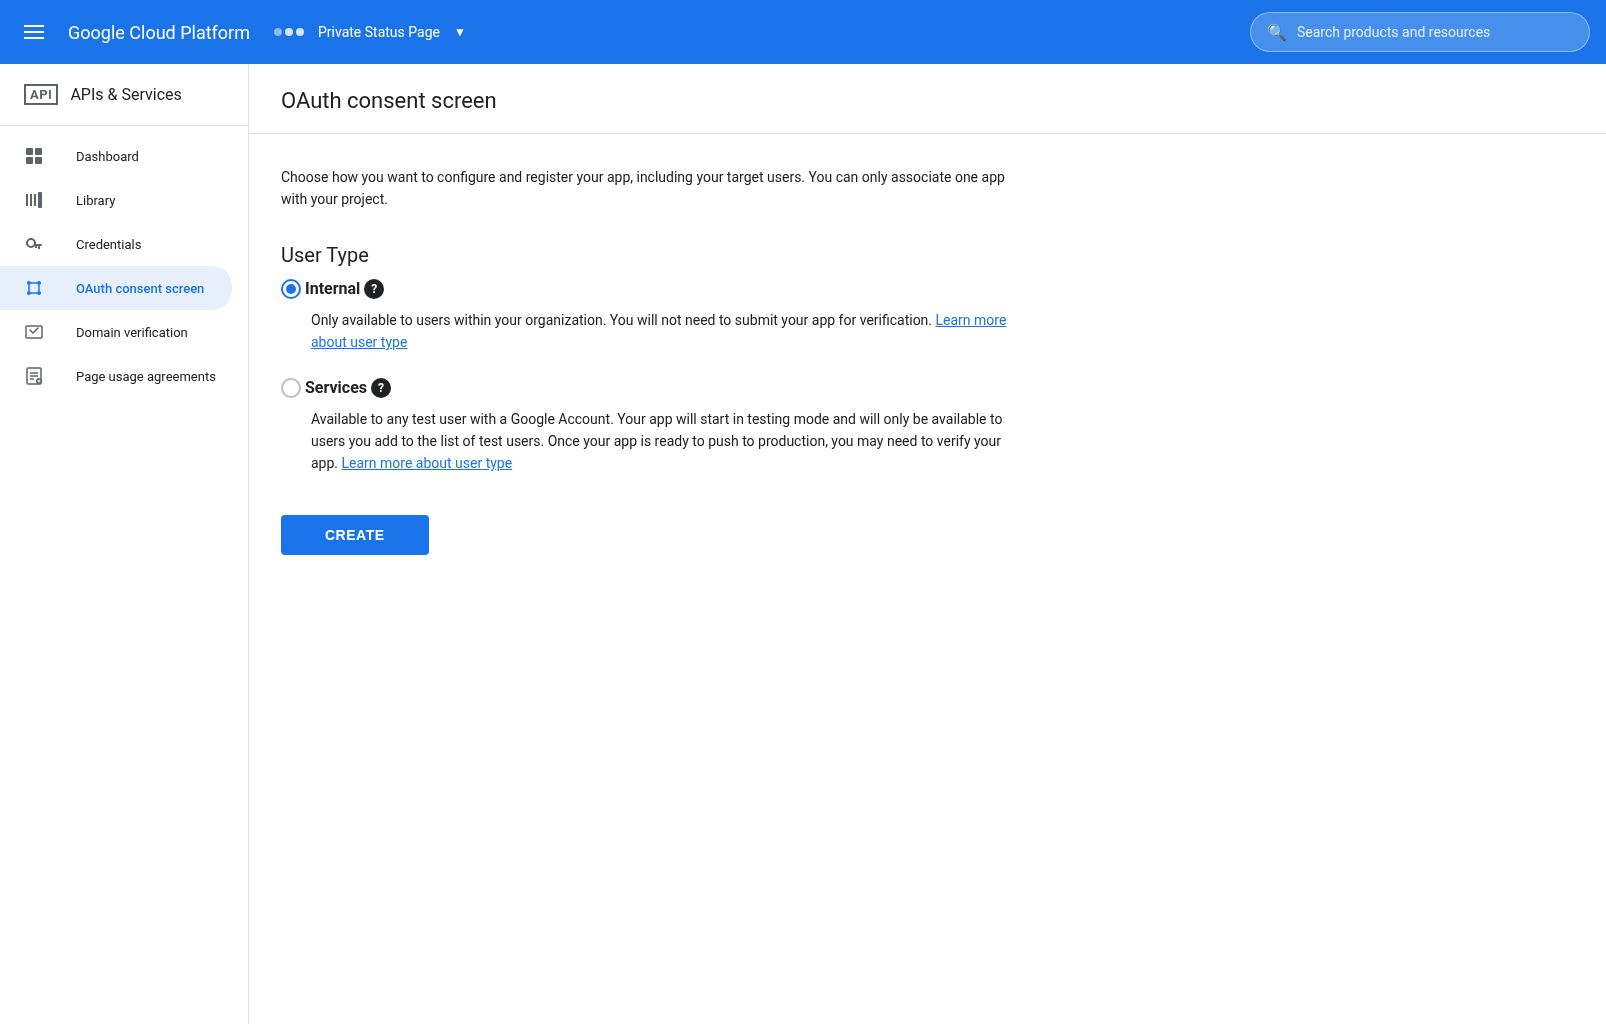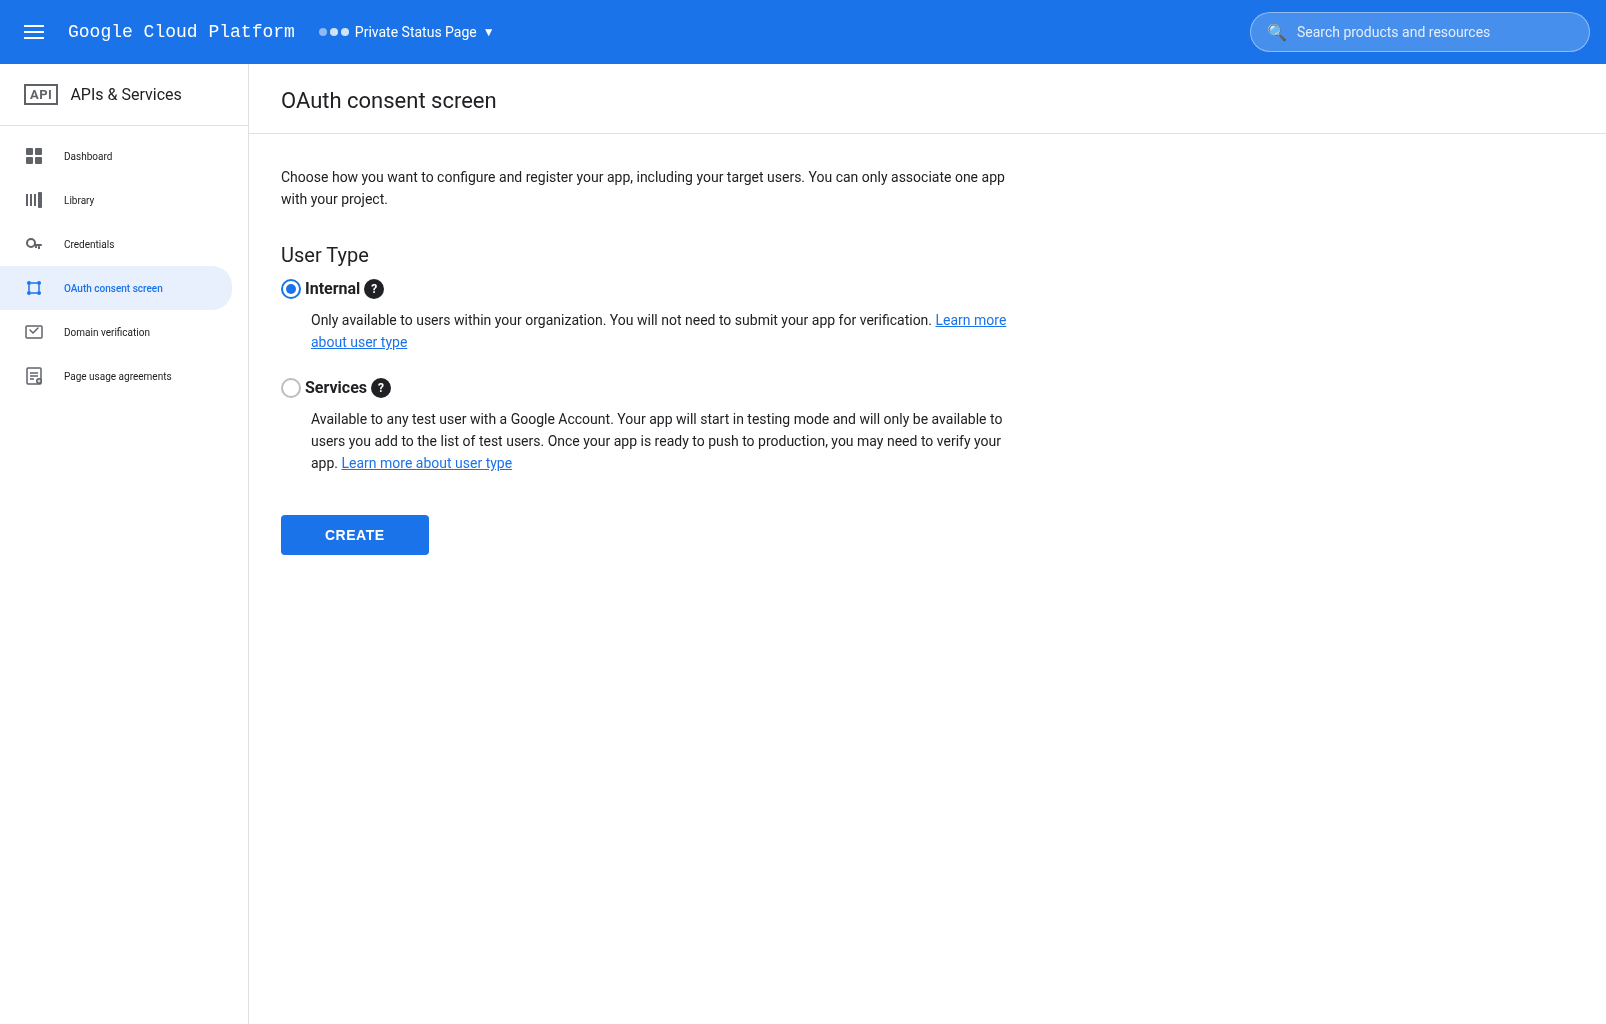--- a/index.html
+++ b/index.html
@@ -27,26 +27,25 @@
       display: block;
       width: 20px;
       height: 2px;
       background: #fff;
     }
     .topbar-brand {
       color: #fff;
       font-size: 18px;
       font-weight: 400;
       white-space: nowrap;
-      font-family: Liberation Mono, monospace;
     }
     .topbar-project {
       display: flex;
       align-items: center;
-      gap: 6px;
+      gap: 14px;
       color: #fff;
       font-size: 14px;
       cursor: pointer;
       margin-left: 8px;
     }
     .topbar-project-dots {
       display: flex;
       gap: 3px;
       align-items: center;
     }
@@ -118,25 +117,25 @@
       font-size: 16px;
       font-weight: 400;
       color: #202124;
     }
     .sidebar-nav {
       padding: 8px 0;
     }
     .sidebar-item {
       display: flex;
       align-items: center;
-      gap: 20px;
+      gap: 32px;
       padding: 12px 24px;
       cursor: pointer;
       color: #202124;
-      font-size: 10px;
+      font-size: 13px;
       font-weight: 400;
       transition: background 0.15s;
     }
     .sidebar-item.active {
       background: #e8f0fe;
       color: #1a73e8;
       border-radius: 0 20px 20px 0;
       margin-right: 16px;
     }
     .sidebar-item.active .sidebar-item-label {

